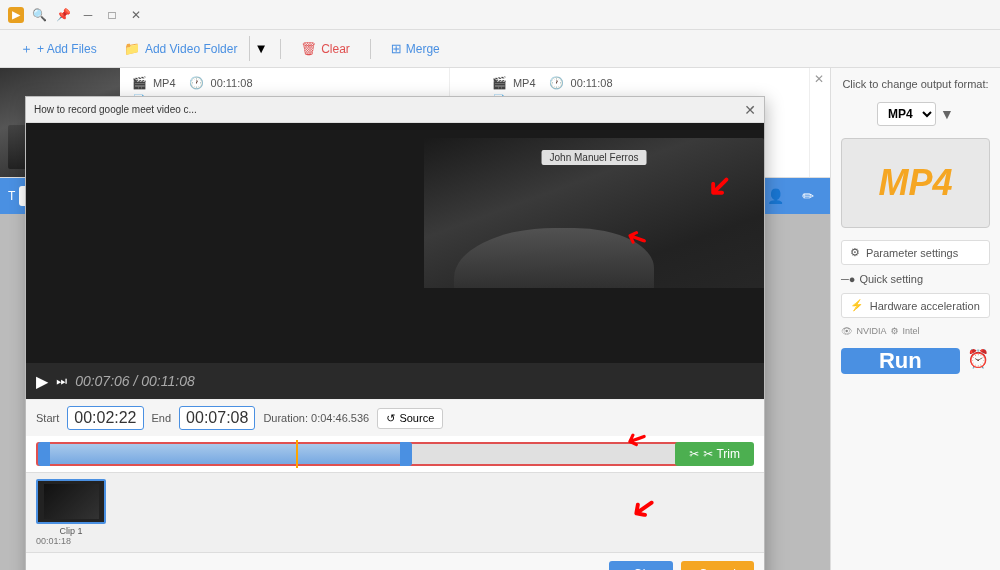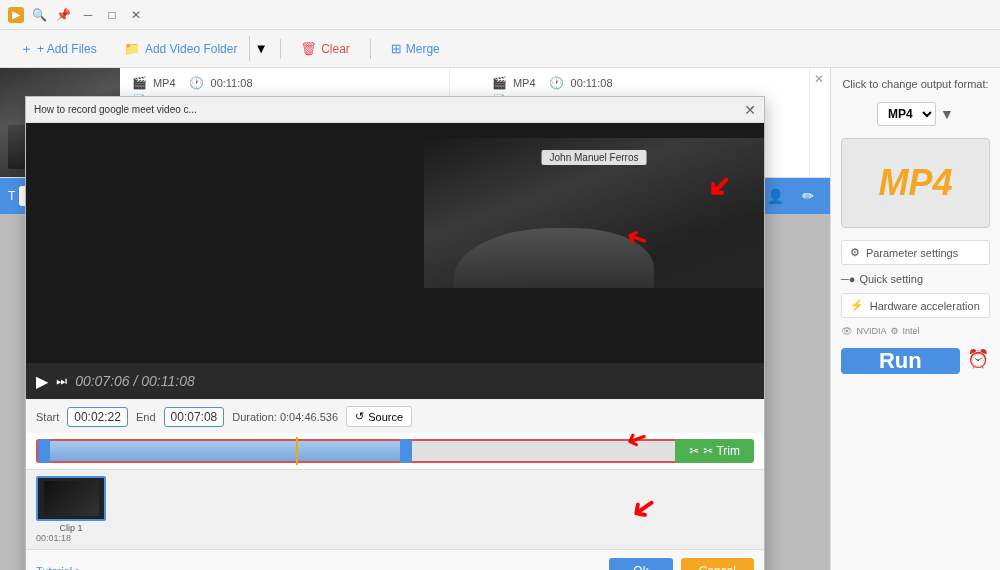--- a/index.html
+++ b/index.html
@@ -83,21 +83,21 @@
     .video-player-area { background: #1a1a1a; height: 240px; position: relative; overflow: hidden; }
     .video-player-content { width: 100%; height: 100%; display: flex; align-items: center; justify-content: flex-end; }
     .name-overlay { position: absolute; top: 12px; left: 50%; transform: translateX(-50%); background: rgba(255,255,255,0.85); padding: 2px 8px; font-size: 10px; color: #333; border-radius: 2px; white-space: nowrap; }
 
     .playback-controls { background: #2a2a2a; height: 36px; display: flex; align-items: center; padding: 0 10px; gap: 8px; }
     .play-btn { color: white; font-size: 16px; cursor: pointer; background: transparent; border: none; }
     .time-display { color: #aaa; font-size: 14px; white-space: nowrap; font-style: italic; }
 
     .trim-controls { background: #f5f5f5; padding: 6px 10px; display: flex; align-items: center; gap: 8px; border-top: 1px solid #eee; }
     .trim-label { font-size: 11px; color: #555; }
-    .trim-time-box { border: 1px solid #4a90e2; border-radius: 3px; padding: 2px 6px; font-size: 12px; color: #333; background: white; min-width: 60px; text-align: center; }
+    .trim-time-box { border: 1px solid #4a90e2; border-radius: 3px; padding: 2px 6px; font-size: 16px; color: #333; background: white; min-width: 60px; text-align: center; }
     .trim-duration { font-size: 11px; color: #555; }
     .trim-reset-btn { display: flex; align-items: center; gap: 4px; padding: 3px 8px; border: 1px solid #ccc; border-radius: 3px; background: white; cursor: pointer; font-size: 11px; }
 
     .scrubber-area { background: #fff; padding: 6px 10px; position: relative; }
     .scrubber-track { height: 24px; background: #e0e0e0; border-radius: 3px; position: relative; border: 2px solid #e05050; }
     .scrubber-fill { position: absolute; left: 0; top: 0; height: 100%; width: 58%; background: linear-gradient(to bottom, #90c0f0, #4a90e2); border-radius: 1px; opacity: 0.7; }
     .scrubber-handle-left { position: absolute; left: 0; top: -2px; bottom: -2px; width: 12px; background: #4a90e2; border-radius: 3px 0 0 3px; cursor: ew-resize; }
     .scrubber-handle-right { position: absolute; right: 42%; top: -2px; bottom: -2px; width: 12px; background: #4a90e2; border-radius: 0 3px 3px 0; cursor: ew-resize; }
     .scrubber-playhead { position: absolute; left: 40%; top: -4px; bottom: -4px; width: 2px; background: orange; }
     .trim-btn { background: #4caf50; color: white; border: none; border-radius: 3px; padding: 5px 14px; font-size: 12px; cursor: pointer; display: flex; align-items: center; gap: 4px; }

